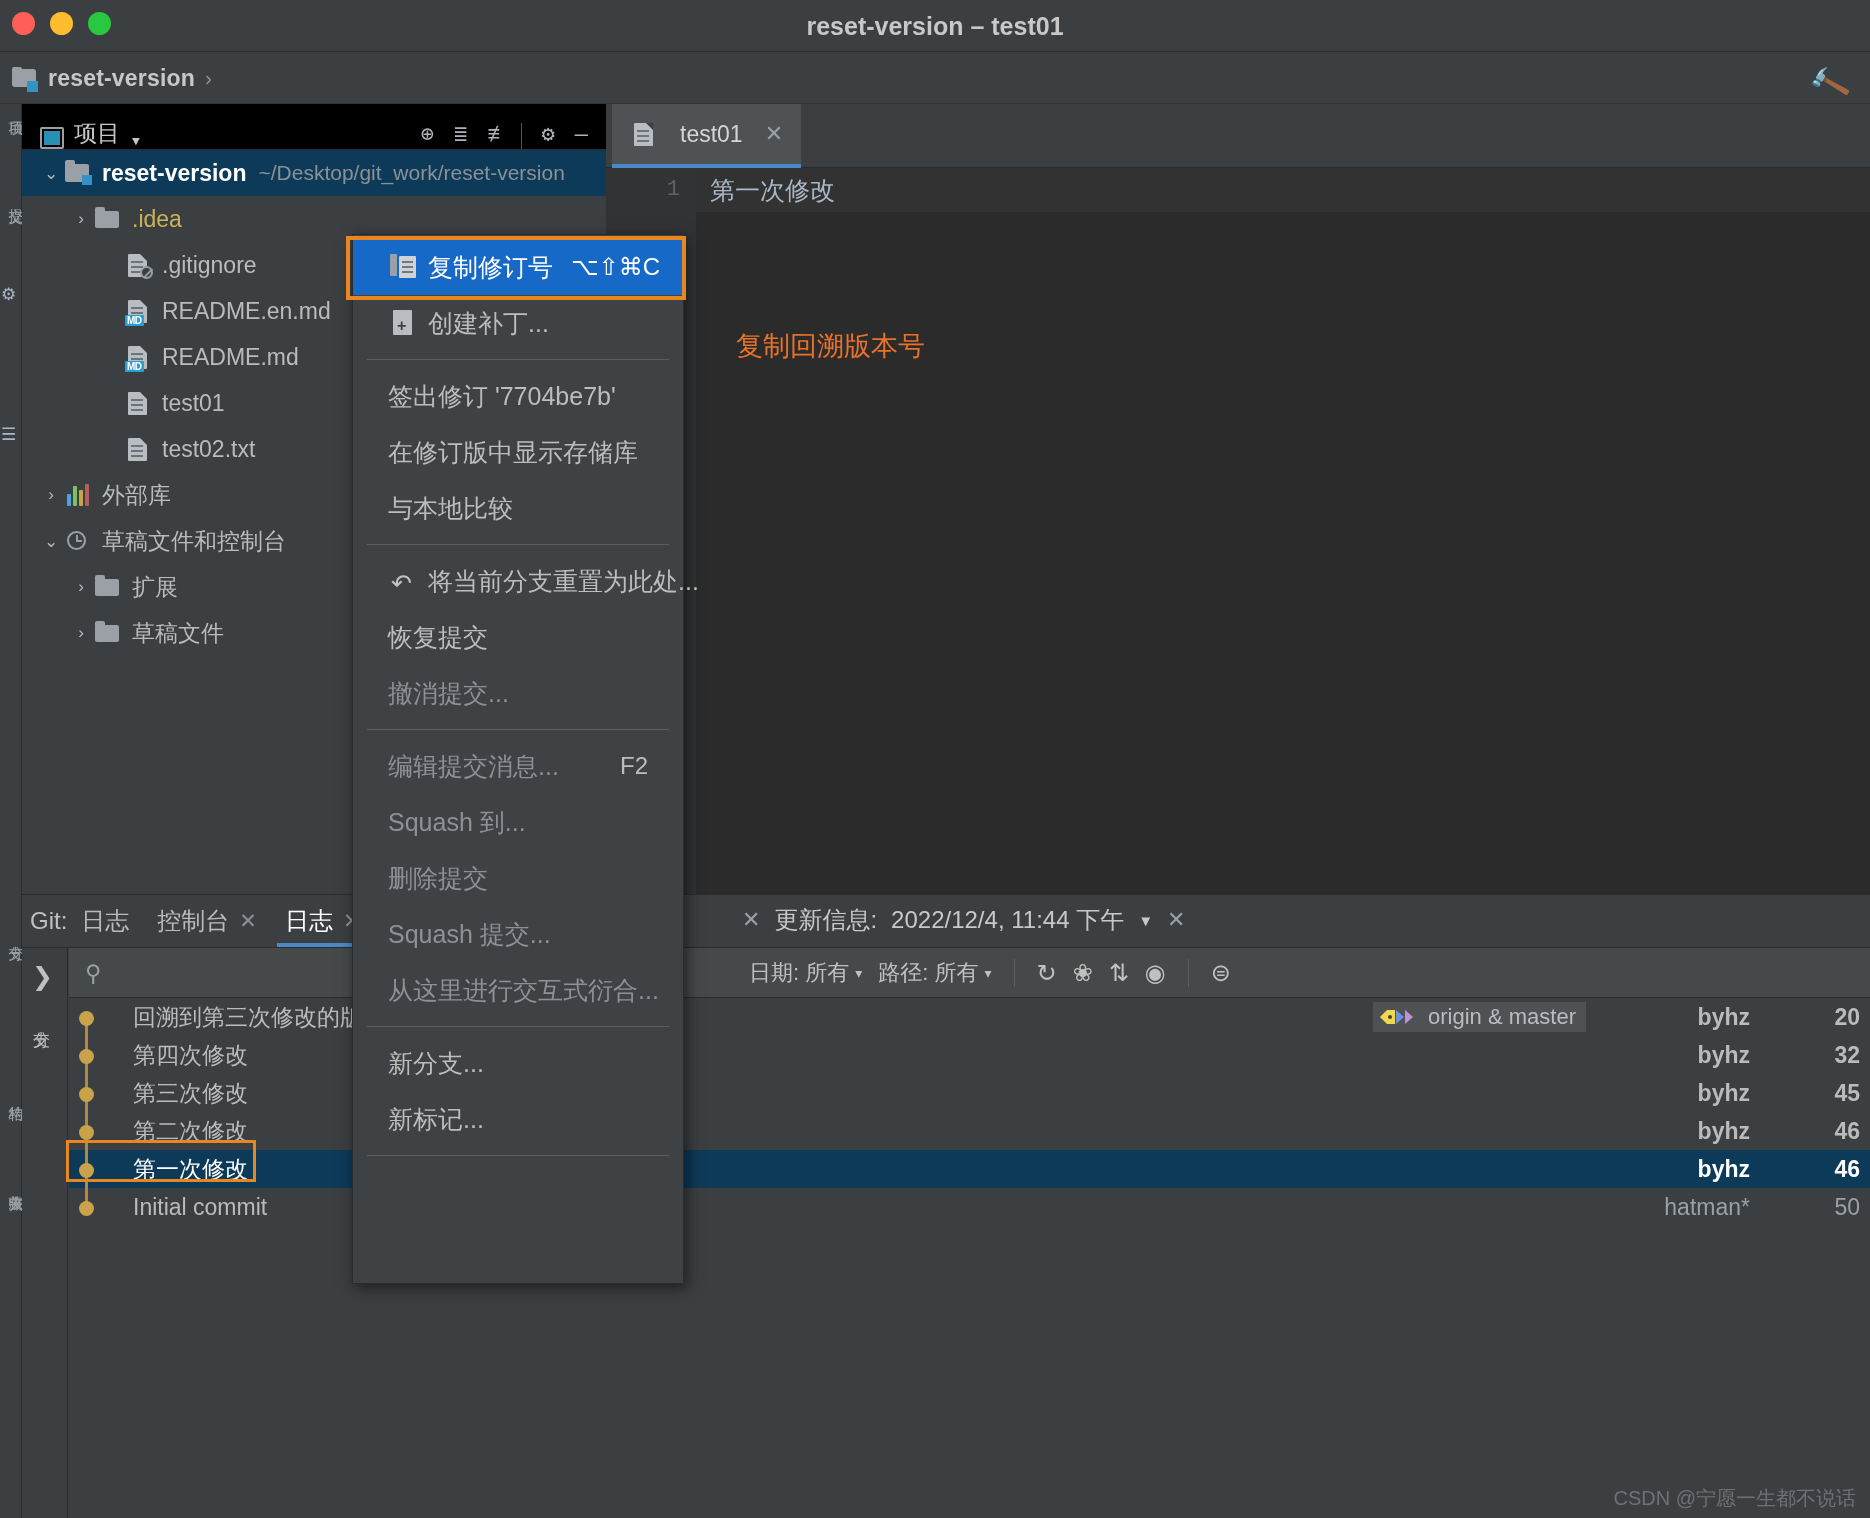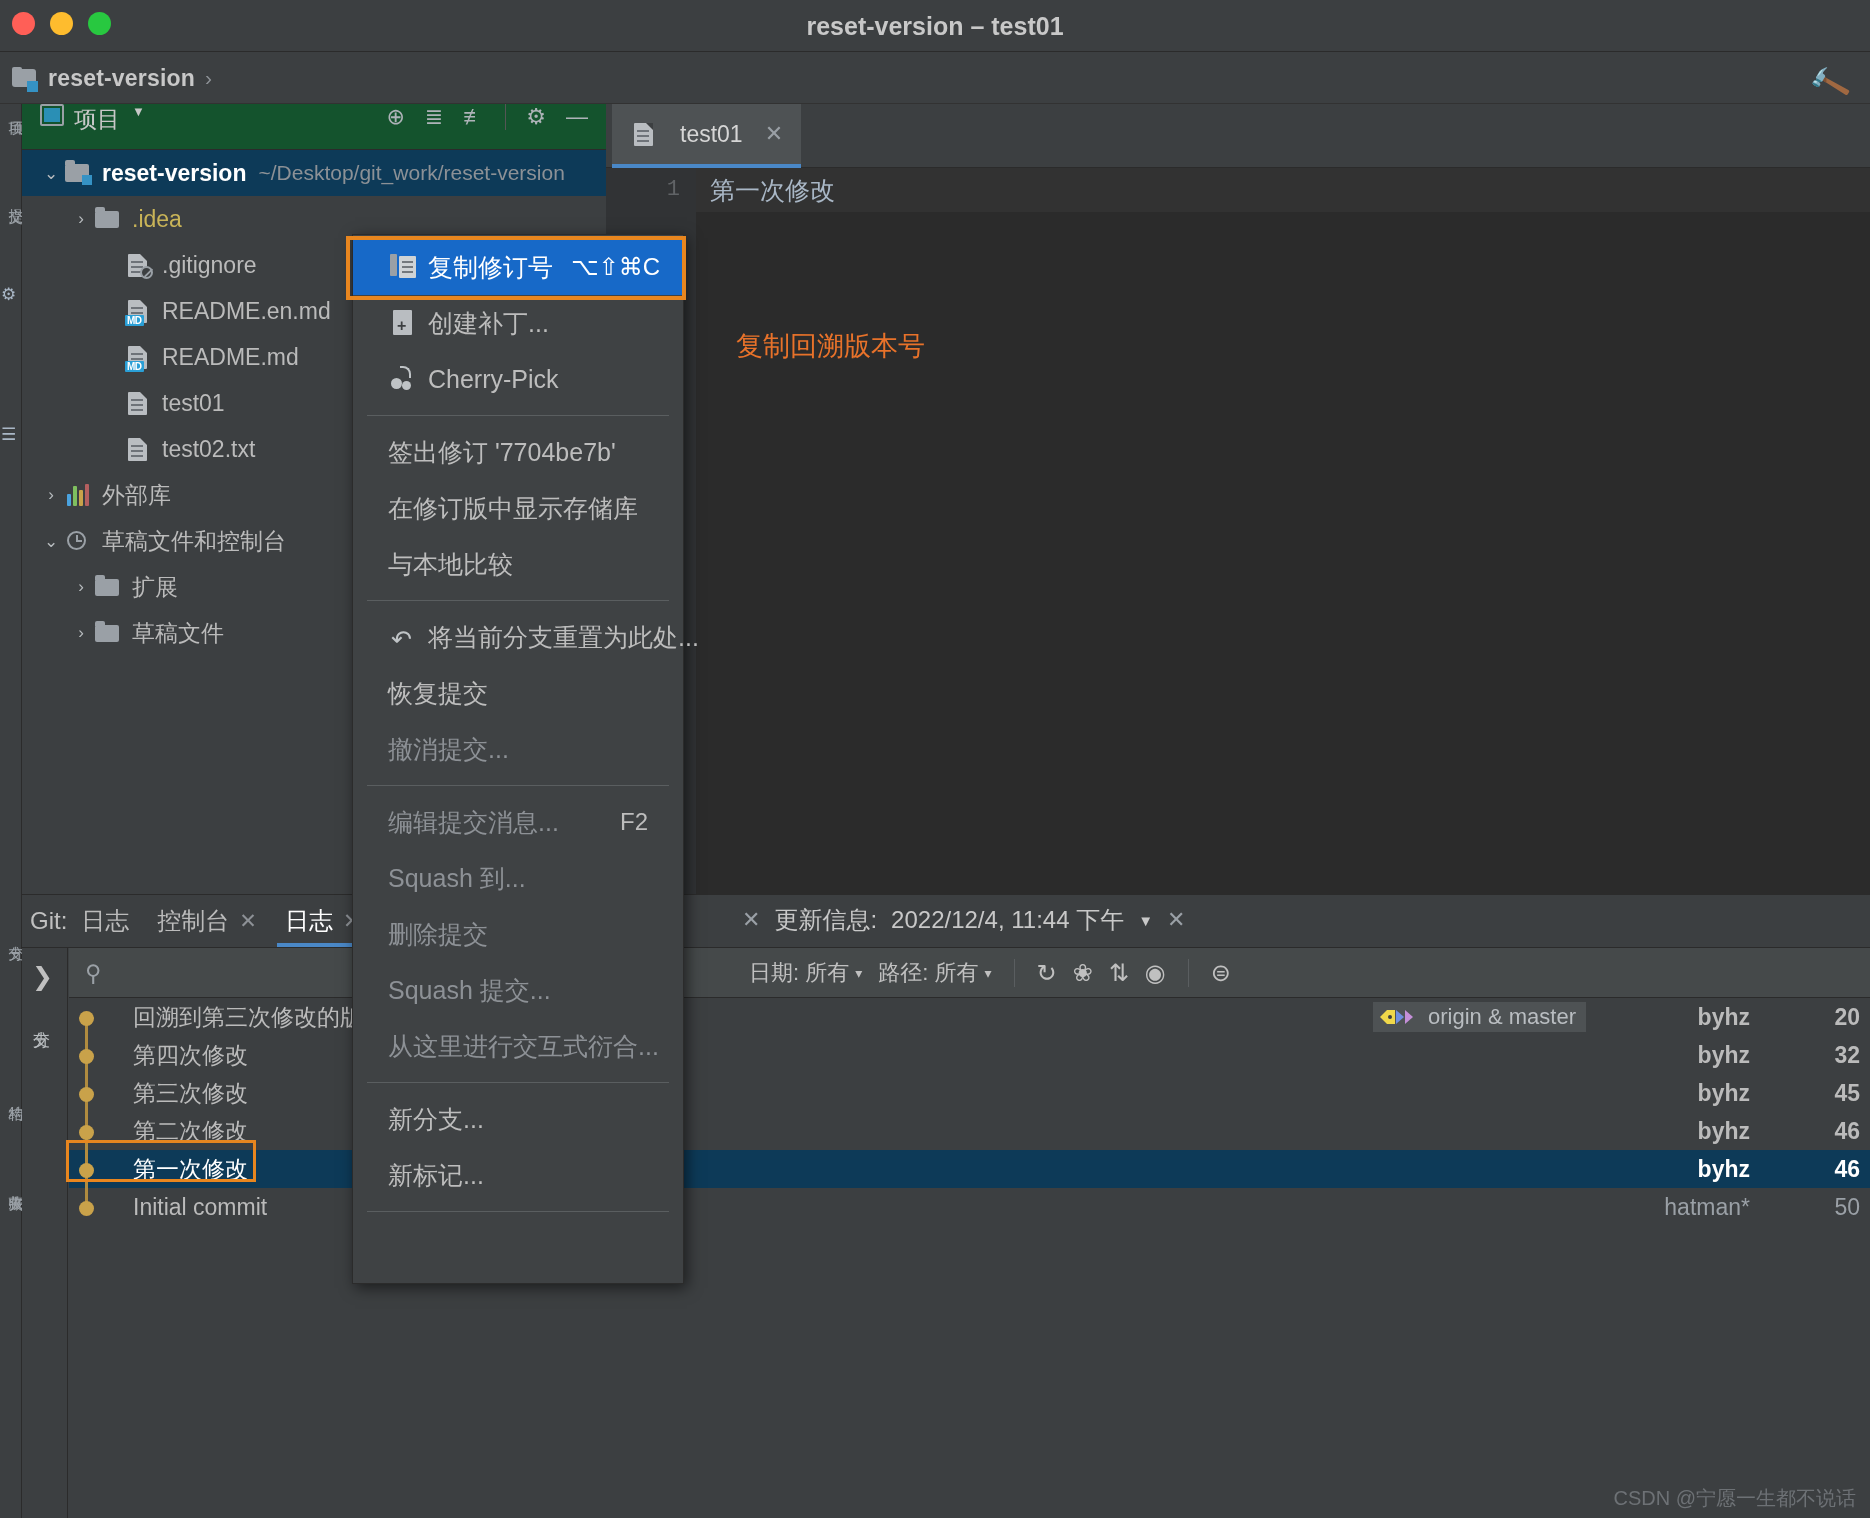--- a/index.html
+++ b/index.html
@@ -56,22 +56,22 @@
   }
   .rail-ico { position: absolute; left: 1px; color: #a9b7c6; font-size: 17px; }
 
   
   .projpane {
     position: absolute; left: 22px; top: 104px; width: 584px; height: 790px;
     background: #3c3f41;
   }
   .proj-header {
     position: absolute; left: 0; top: 0; width: 584px; height: 46px;
-    background: #14532d; border-bottom: 1px solid #2b2b2b;
-    display: flex; align-items: flex-start;
+    background: #000000; border-bottom: 1px solid #2b2b2b;
+    display: flex; align-items: flex-end; font-family: Liberation Mono, monospace;
   }
   .proj-header .lbl-ico {
     width: 24px; height: 22px; margin-left: 18px; border: 2px solid #9aa0a6;
     border-radius: 2px; position: relative;
   }
   .proj-header .lbl-ico i { position: absolute; left: 2px; top: 2px; right: 2px; bottom: 2px; background: #2a8fb5; display: block; }
   .proj-header .lbl { color: #c8c8c8; font-size: 23px; margin-left: 10px; }
   .proj-header .caret { color: #c8c8c8; font-size: 13px; margin-left: 12px; }
   .proj-tools { margin-left: auto; display: flex; align-items: center; gap: 20px; padding-right: 18px; }
   .tool-ico { color: #aeb3b8; font-size: 22px; line-height: 1; cursor: pointer; }
@@ -575,28 +575,20 @@
       <span class="mtxt">复制修订号</span>
       <span class="mkey">⌥⇧⌘C</span>
     </div>
     <div class="mi">
       <span class="mico patch">
         <i class="p"></i>
         <span class="plus">+</span>
       </span>
       <span class="mtxt">创建补丁...</span>
     </div>
-    <div class="mi">
-      <span class="mico cherry">
-        <i class="stem"></i>
-        <i class="c1"></i>
-        <i class="c2"></i>
-      </span>
-      <span class="mtxt">Cherry-Pick</span>
-    </div>
     <div class="msep"></div>
     <div class="mi indent">
       <span class="mtxt">签出修订 '7704be7b'</span>
     </div>
     <div class="mi indent">
       <span class="mtxt">在修订版中显示存储库</span>
     </div>
     <div class="mi indent">
       <span class="mtxt">与本地比较</span>
     </div>

